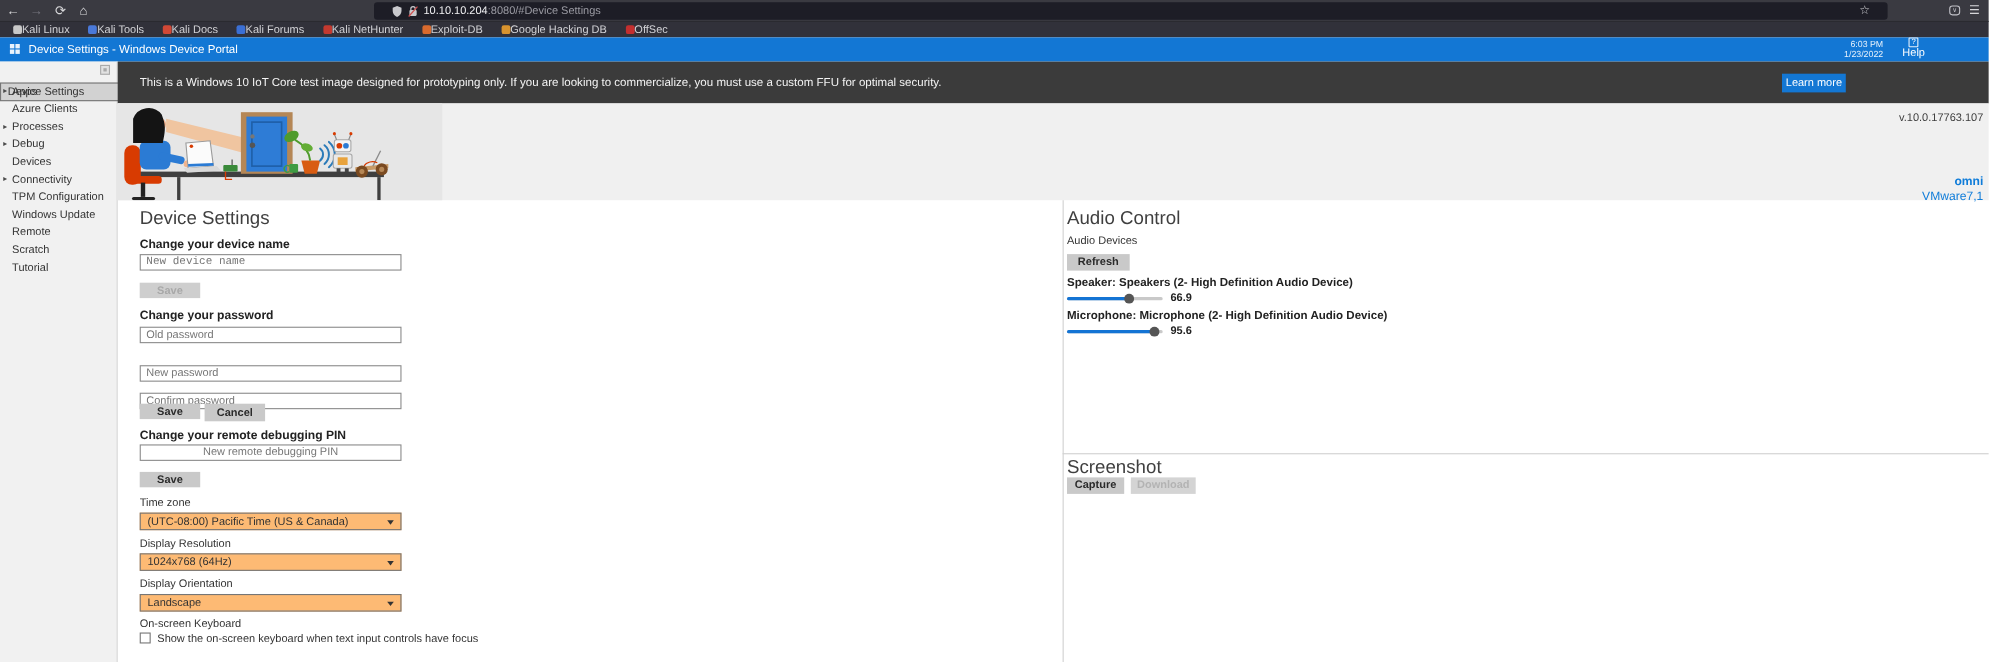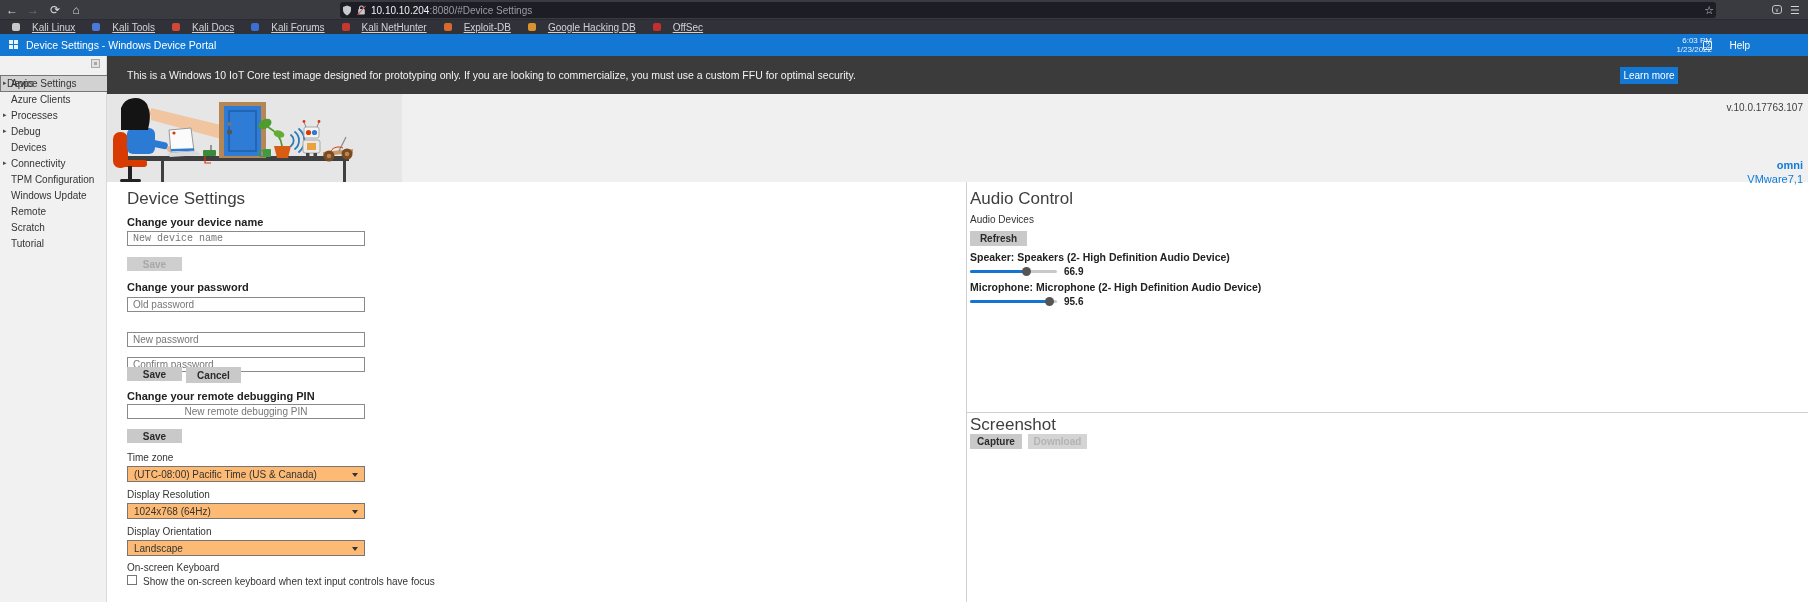--- a/index.html
+++ b/index.html
@@ -6,41 +6,41 @@
   body{
     width:1808px;height:602px;position:relative;overflow:hidden;
     font-family:"Liberation Sans",sans-serif;background:#fff;
     -webkit-font-smoothing:antialiased;
   }
 
   
   #browser-toolbar{position:absolute;left:0;top:0;width:1808px;height:20px;background:#3a3a41;border-bottom:1px solid #2a2a30;box-sizing:border-box;}
   .nav-ic{position:absolute;top:0;height:20px;line-height:20px;font-size:12px;color:#d8d8da;text-align:center;width:16px;}
   .nav-ic.dim{color:#73737c;}
-  #url-bar{position:absolute;left:340px;top:2px;width:1376px;height:16px;background:#1d1d26;border-radius:3px;display:flex;align-items:center;box-sizing:border-box;padding:0 2px;}
+  #url-bar{position:absolute;left:340px;top:2px;width:1376px;height:16px;background:#1d1d26;border-radius:3px;display:flex;align-items:center;box-sizing:border-box;padding:0 16px;}
   #url-text{font-size:10px;flex:1;white-space:nowrap;overflow:hidden;}
   #url-text .host{color:#f0f0f2;}
   #url-text .rest{color:#9b9ba3;}
   .urlbar-ic{display:inline-block;margin-right:5px;line-height:0;}
   #star-icon{color:#c9c9cd;font-size:11px;line-height:16px;}
   #pocket-icon{position:absolute;left:1772px;top:5px;width:10px;height:9px;border:1px solid #c2c2c8;border-radius:3px;color:#c2c2c8;font-size:6px;line-height:8px;text-align:center;box-sizing:border-box;}
   #menu-icon{position:absolute;left:1787px;top:0;width:16px;height:20px;line-height:20px;color:#d5d5d8;font-size:11px;text-align:center;}
 
   
   #bookmarks-bar{position:absolute;left:0;top:20px;width:1808px;height:14px;background:#31313a;display:flex;align-items:center;padding-left:12px;column-gap:17px;box-sizing:border-box;}
-  .bm{display:flex;align-items:center;column-gap:12px;font-size:10px;color:#d2d2d6;white-space:nowrap;cursor:pointer;text-decoration:underline;}
+  .bm{display:flex;align-items:center;column-gap:0;font-size:10px;color:#d2d2d6;white-space:nowrap;cursor:pointer;}
   .bm-ic{width:8px;height:8px;border-radius:2px;flex:none;}
 
   
   #portal-header{position:absolute;left:0;top:34px;width:1808px;height:22px;background:var(--accent-blue,#1377d4);color:#fff;}
   #win-grid{position:absolute;left:9px;top:6px;display:grid;grid-template-columns:4px 4px;grid-template-rows:4px 4px;gap:1px;}
   #win-grid span{background:#eaf3fc;display:block;}
   #portal-title{position:absolute;left:26px;top:0;height:22px;line-height:22px;font-size:10.5px;color:#fff;}
   #header-clock{position:absolute;right:96px;top:2px;text-align:right;font-size:8px;line-height:9px;color:#e8f2fc;}
-  .hdr-link{position:absolute;top:0;height:22px;display:flex;align-items:center;column-gap:17px;font-size:10px;color:#fff;cursor:pointer;}
+  .hdr-link{position:absolute;top:0;height:22px;display:flex;align-items:center;column-gap:17px;font-size:10px;color:#fff;cursor:pointer;flex-direction:column;}
   #help-link{right:58px;}
   #feedback-link{right:7px;margin-top:23px;}
   .hdr-ic{width:9px;height:9px;border:1px solid #e8f2fc;border-radius:1px;font-size:7px;line-height:8px;text-align:center;box-sizing:border-box;}
 
   
   #sidebar{position:absolute;left:0;top:56px;width:107px;height:546px;background:#f1f1f1;border-right:1px solid #d9d9d9;box-sizing:border-box;}
   #pin-icon{position:absolute;right:6px;top:3px;width:9px;height:9px;border:1px solid #a9a9a9;background:#e2e2e2;box-sizing:border-box;}
   #pin-icon:after{content:"";display:block;margin:1.5px auto 0;width:3px;height:3px;background:#a9a9a9;}
   #sidebar-nav{position:absolute;left:0;top:19px;width:100%;}
   .sb-item{position:relative;height:16px;display:flex;align-items:center;padding-left:11px;font-size:10px;color:#333;cursor:pointer;white-space:nowrap;}

